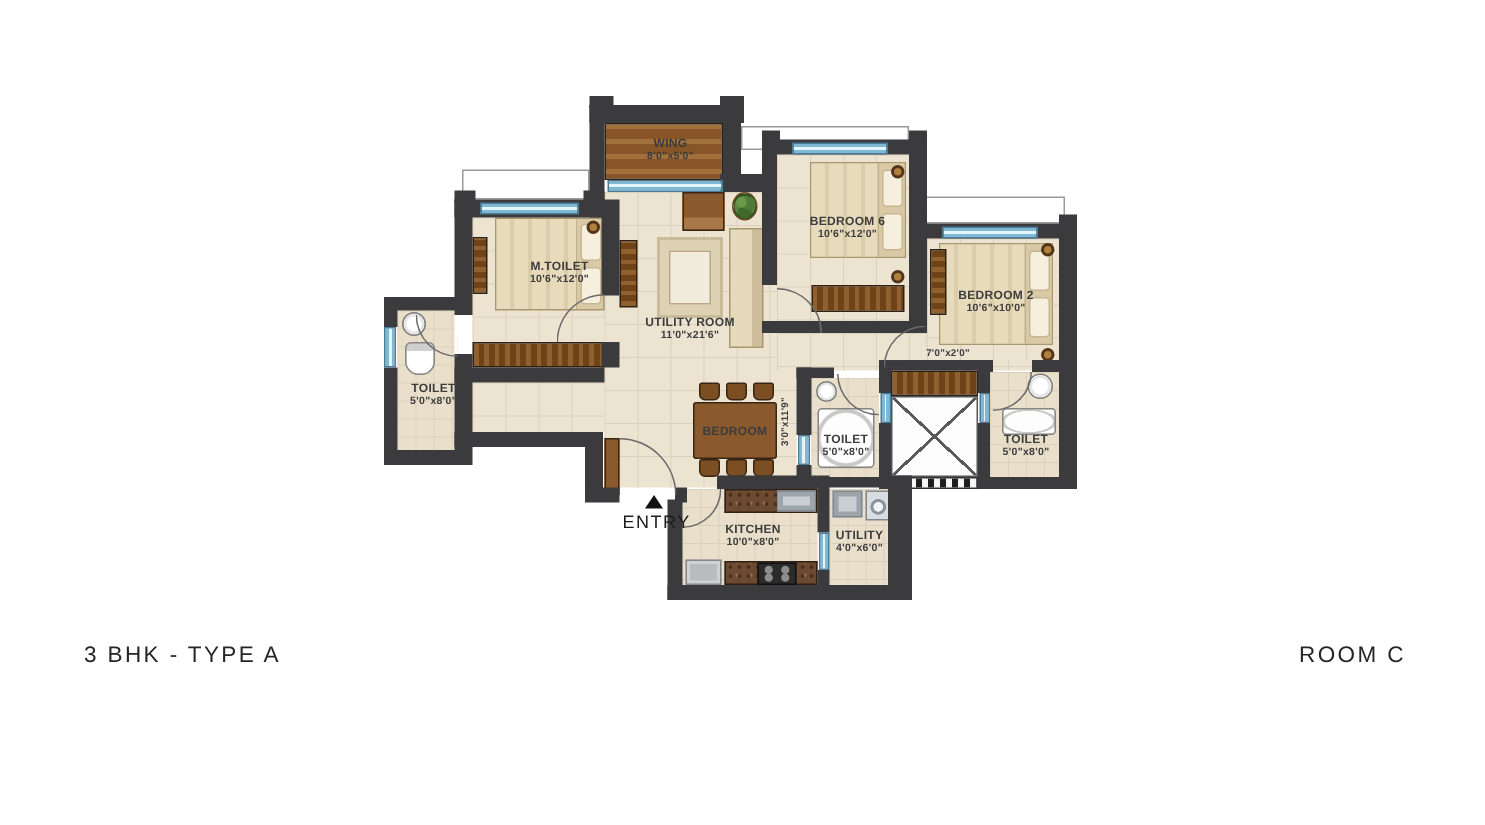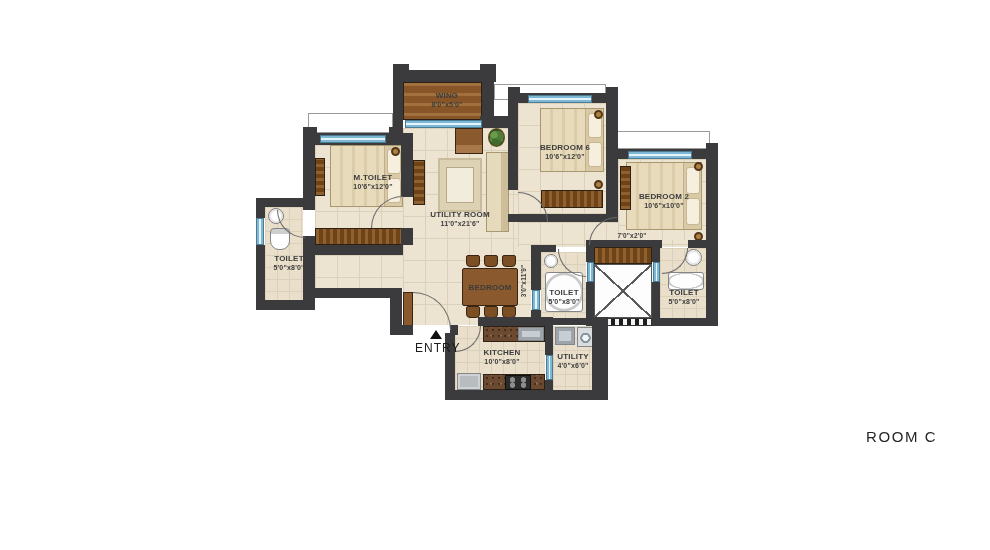--- a/index.html
+++ b/index.html
@@ -295,15 +295,16 @@
   <div class="lbl single" style="left:632px;top:236px;">
     <span>7'0"x2'0"</span>
   </div>
   <div class="lbl single vert" style="left:524px;top:281px;">
     <span>3'0"x11'9"</span>
   </div>
 
   <div class="tri" style="left:430px;top:330px;"></div>
   <div class="entry-lbl" style="left:415px;top:341px;">ENTRY</div>
 
+  <div class="title" style="left:56px;top:428px;">3 BHK - TYPE A</div>
   <div class="title" style="left:866px;top:428px;">ROOM C</div>
 
 </div>
 
 </body></html>

